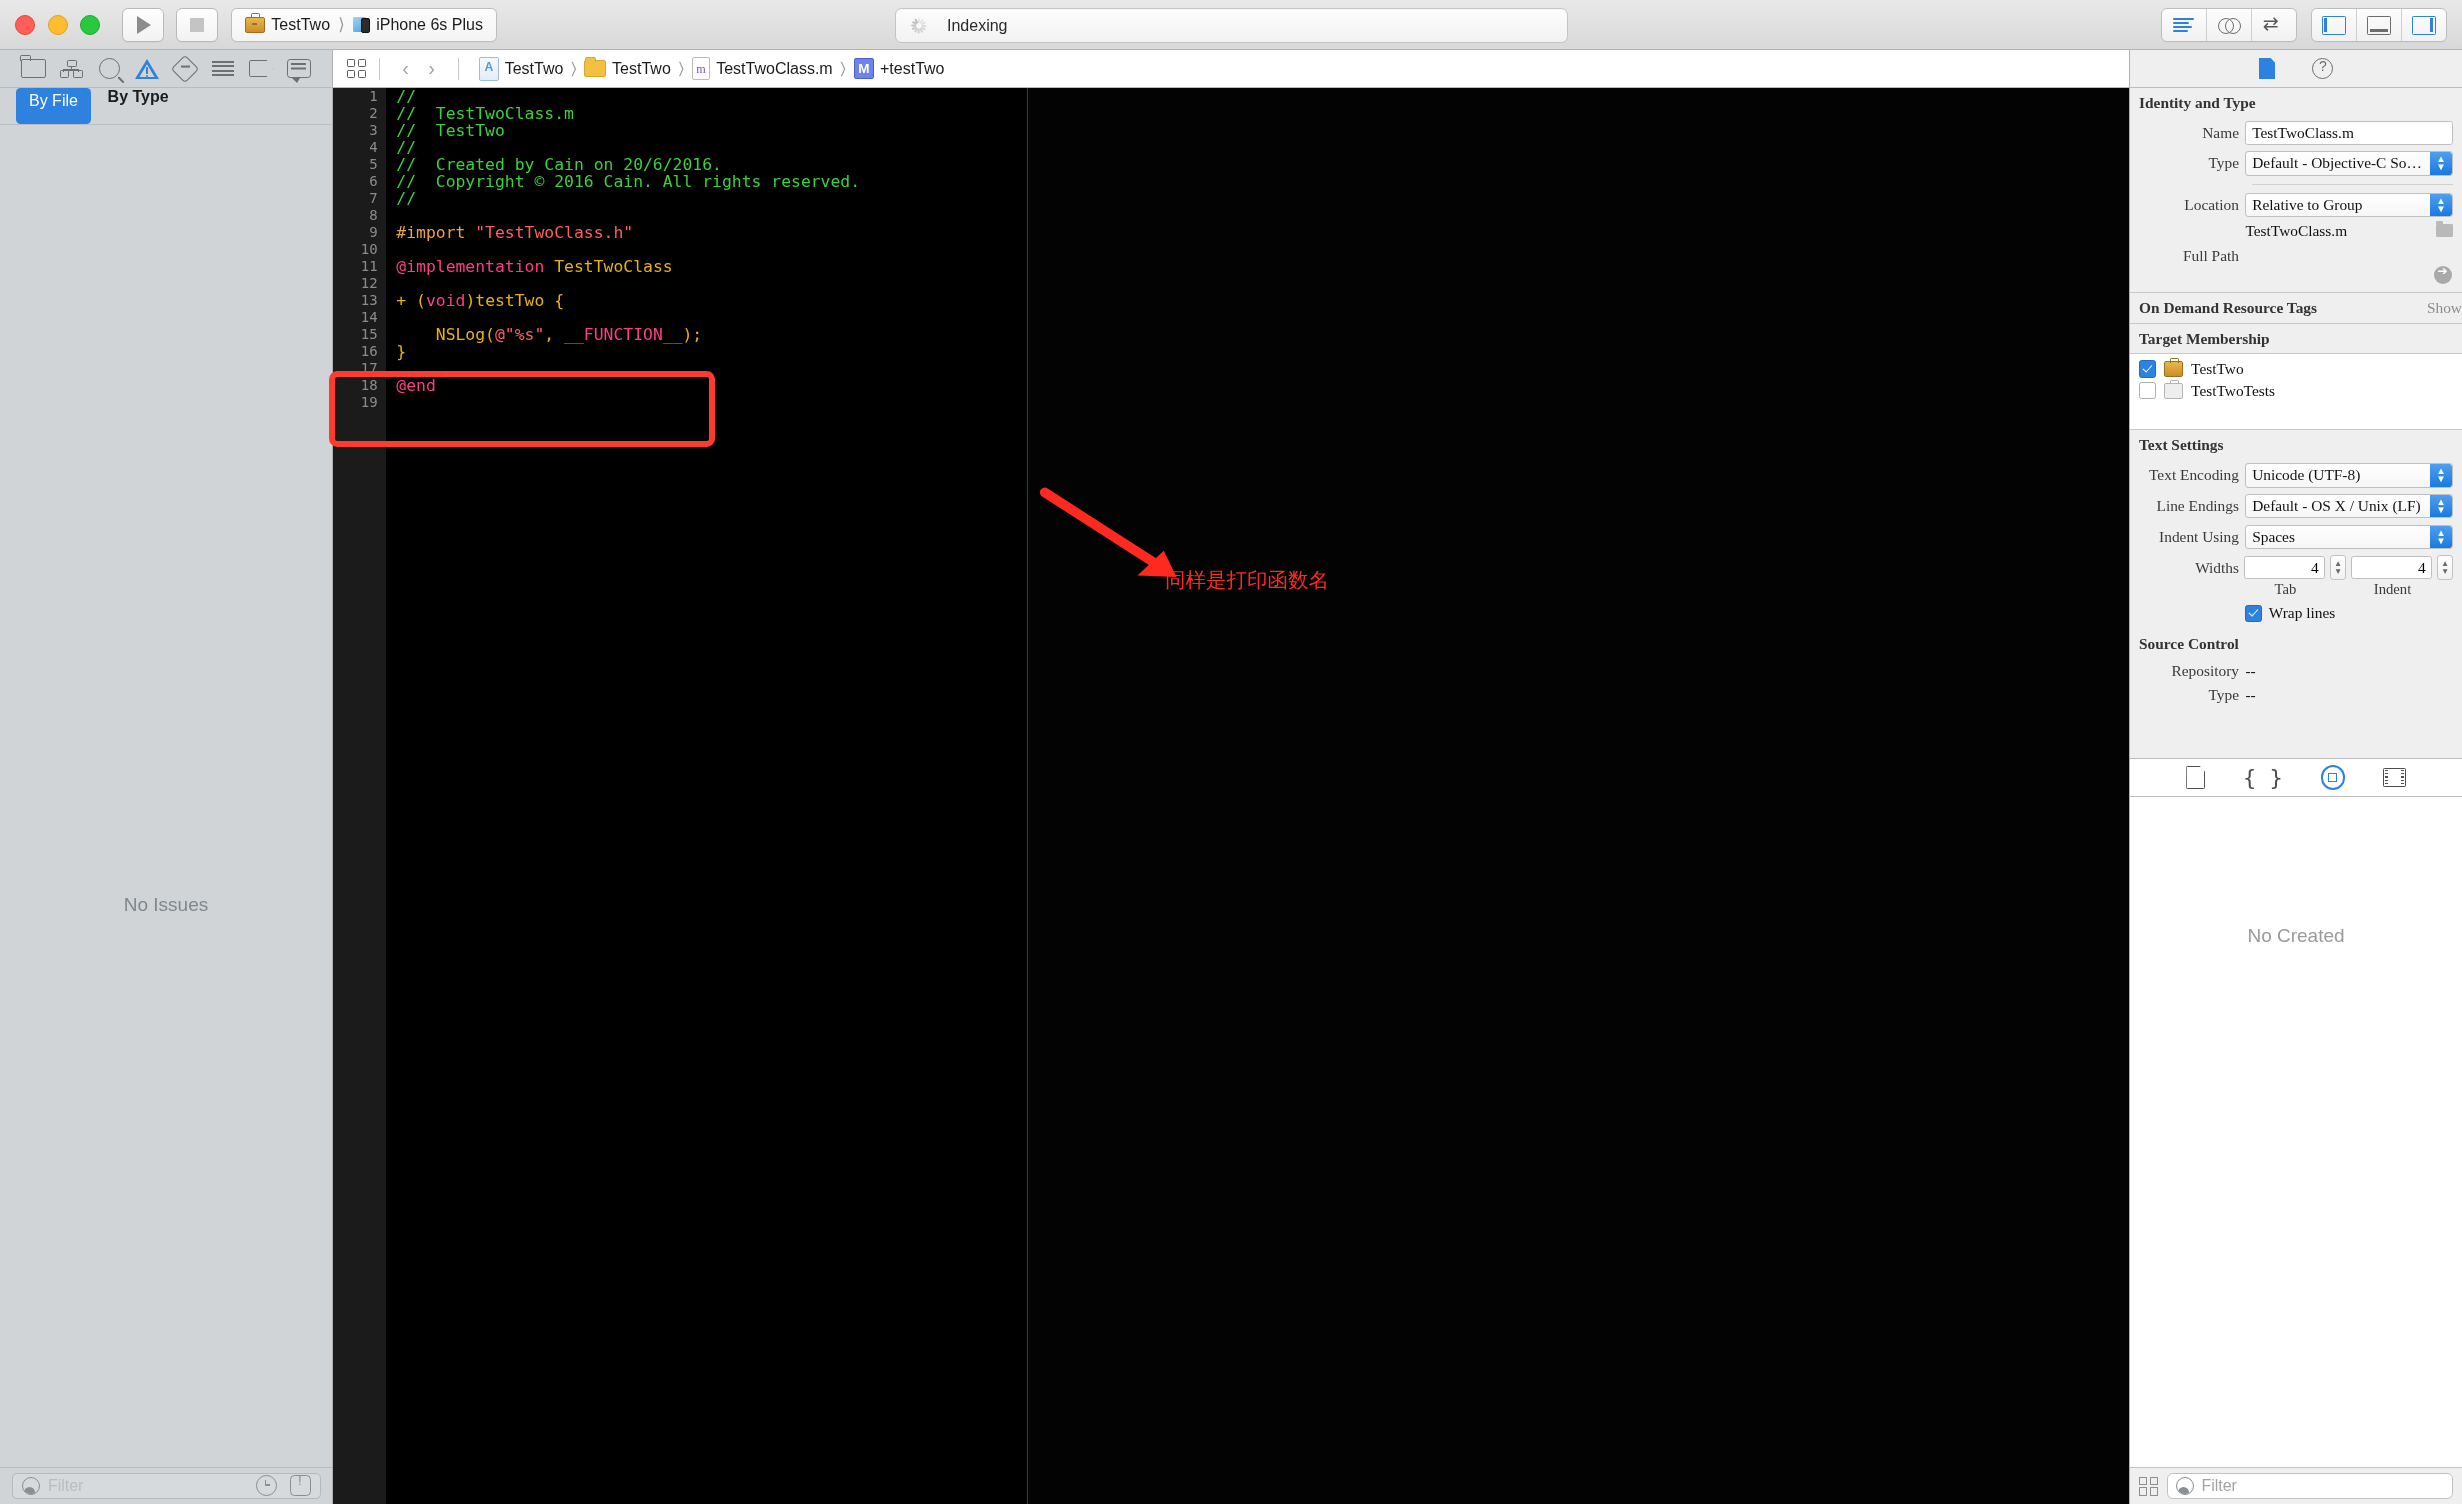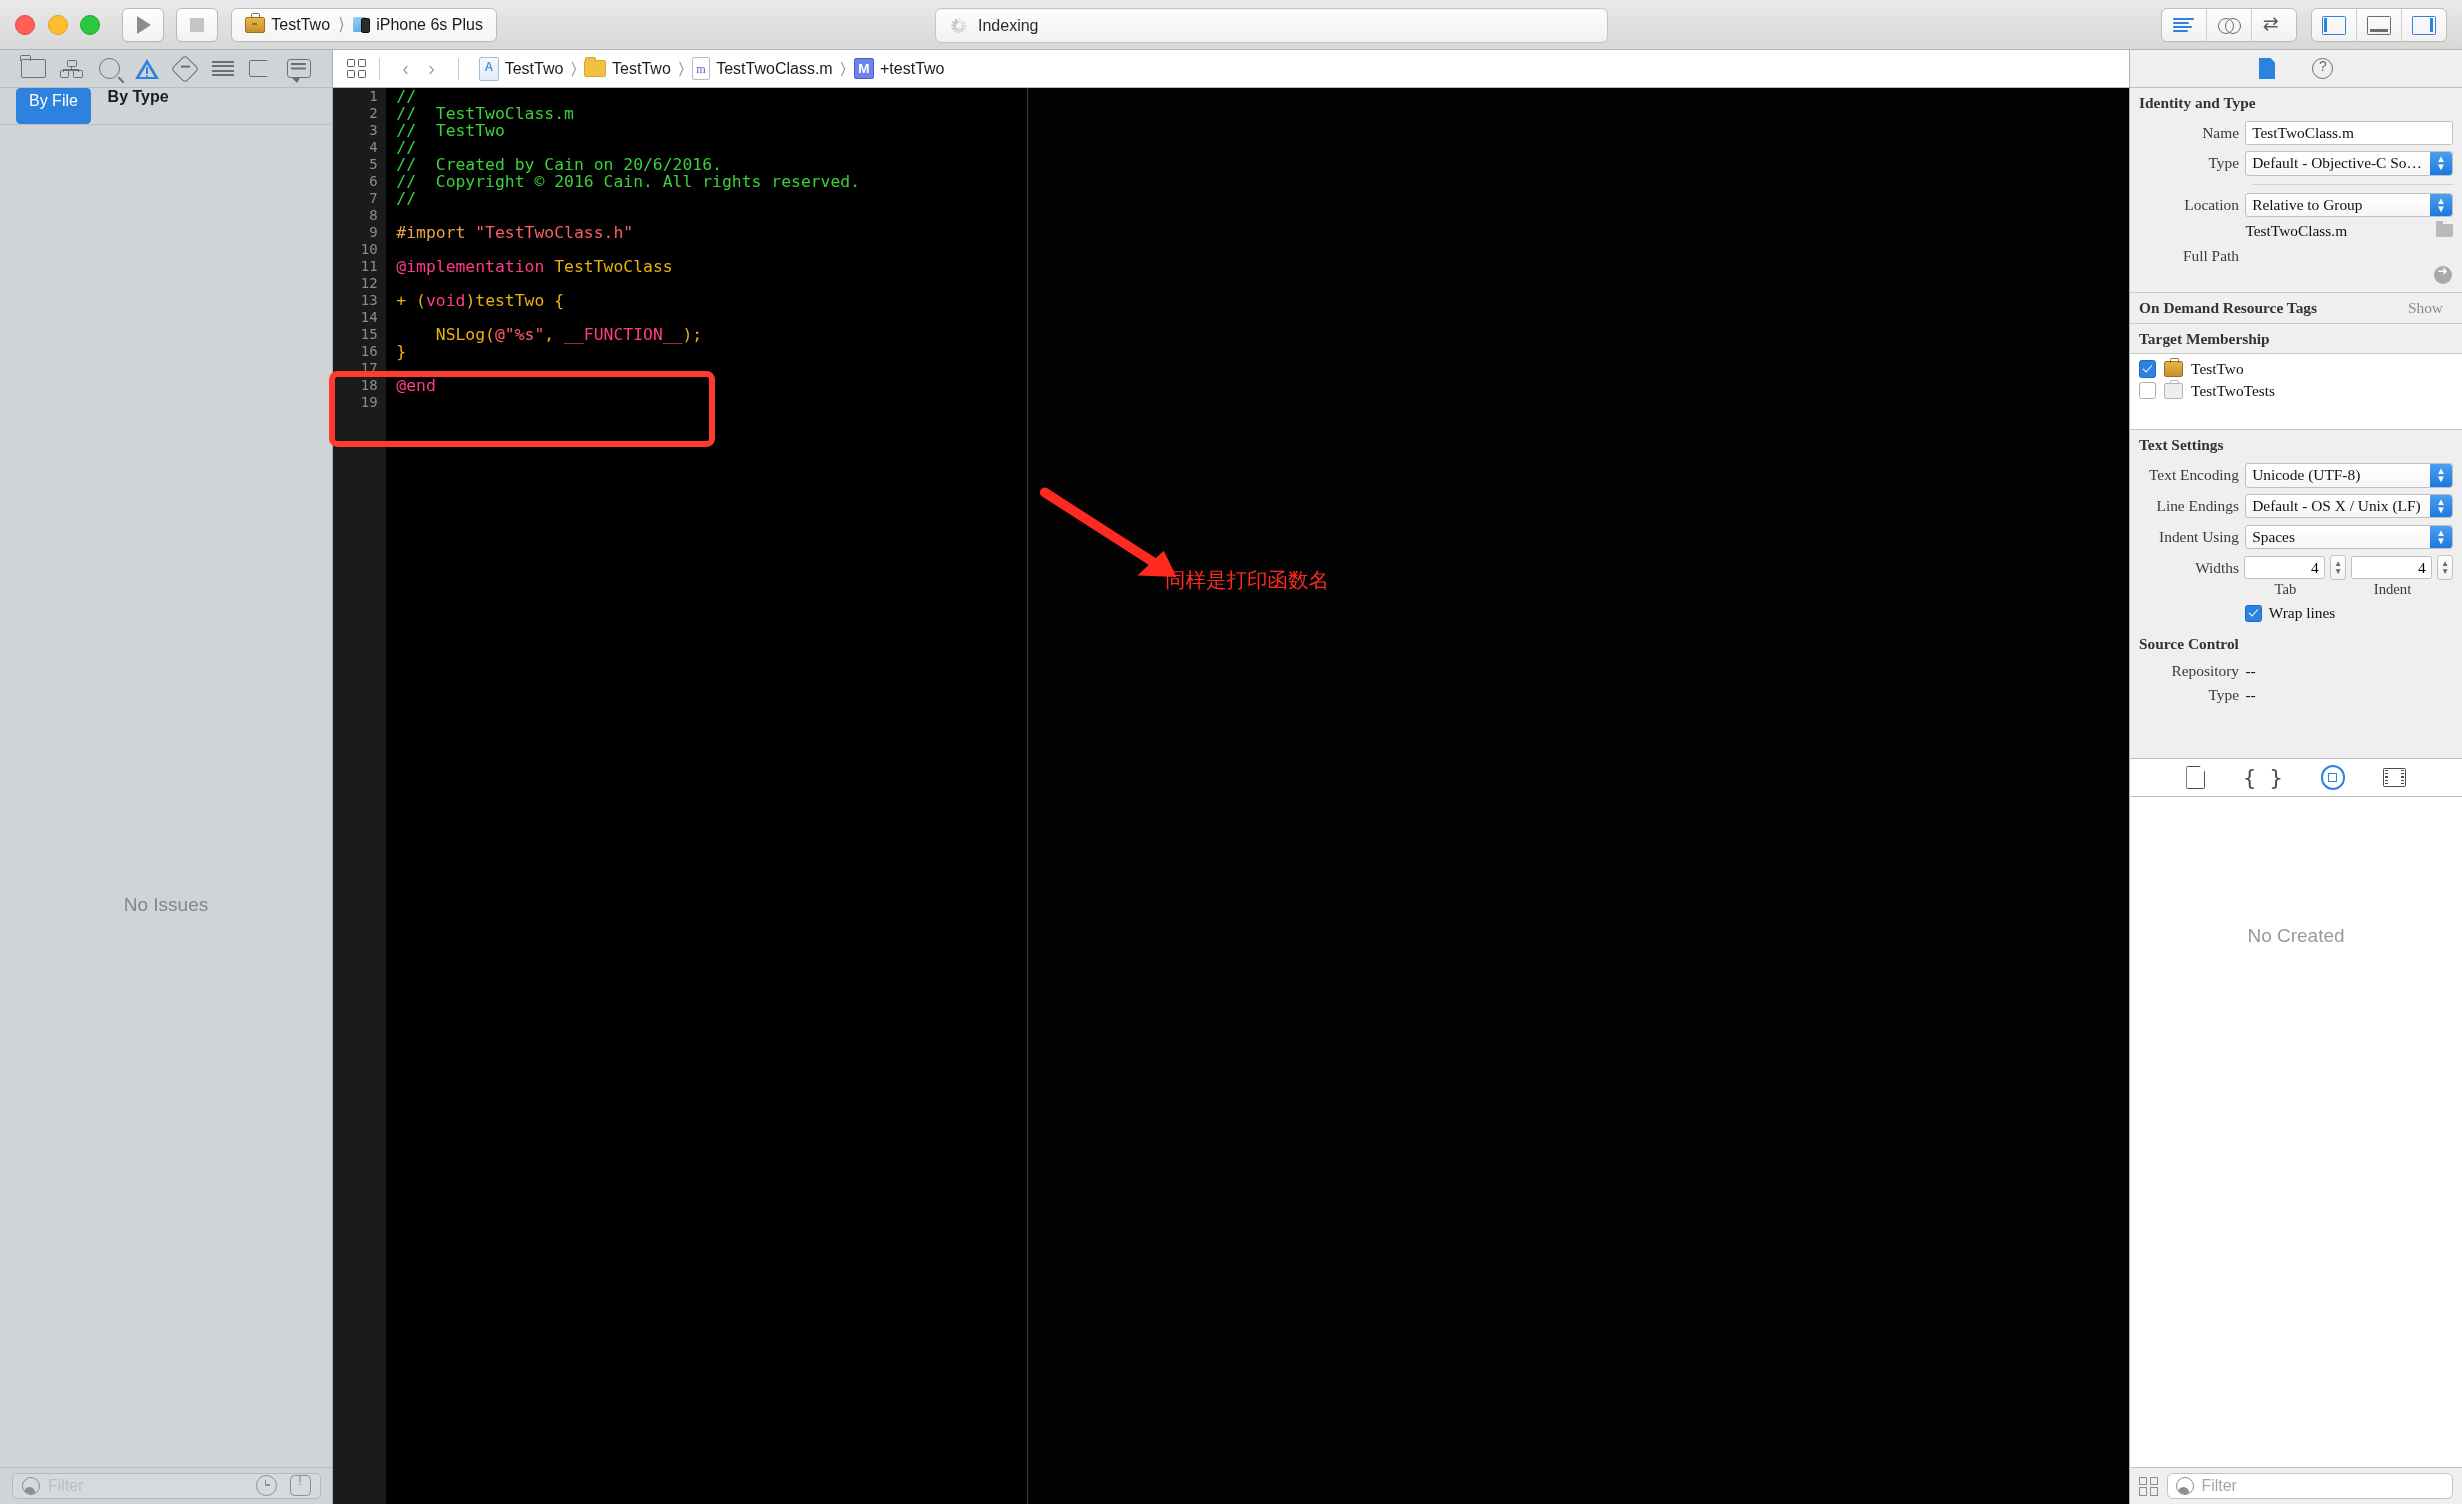--- a/index.html
+++ b/index.html
@@ -48,23 +48,22 @@
   .briefcase:before{content:"";position:absolute;left:5.1px;top:-4.5px;width:7px;height:3.8px;border:1.3px solid #9c6f20;border-bottom:none;border-radius:1.9px 1.9px 0 0;}
   .briefcase:after{content:"";position:absolute;left:6.4px;top:5.1px;width:5.1px;height:2.6px;background:#9c6f20;border-radius:0.6px;}
   .devicon{width:16.7px;height:15.4px;position:relative;}
   .devicon .bluepg{position:absolute;left:0;top:0;width:13px;height:15.4px;background:linear-gradient(150deg,#9fd3f5,#4da3e0);border-radius:1.3px;}
   .devicon .phone{position:absolute;right:0;top:1.3px;width:7px;height:13px;background:#2c2c2c;border-radius:1.9px;border:0.6px solid #111;}
 
   .status-bar{
     position:absolute;left:895px;top:8.3px;width:657px;height:33px;
     background:linear-gradient(180deg,#fdfdfd 0%,#f2f2f2 100%);
     border:0.6px solid #c4c4c4;border-radius:6.4px;
-    display:flex;align-items:center;padding-left:14px;gap:10px;
+    display:flex;align-items:center;padding-left:14px;gap:19px;
     box-shadow:inset 0 0.6px 1.3px rgba(0,0,0,.05);
-    margin-left:40px;
   }
   .spinner{position:relative;width:18px;height:18px;flex:0 0 18px;}
   .spinner i{position:absolute;left:8.3px;top:1.3px;width:1.6px;height:5.1px;background:#b7b7b7;border-radius:1.3px;transform-origin:0.8px 7.7px;}
   .status-txt{font-size:16px;color:#2a2a2a;}
 
   .right-tools{position:absolute;right:15.4px;top:8.3px;display:flex;gap:14px;align-items:center;}
   .seg{display:flex;border:0.6px solid #bdbdbd;border-radius:5.8px;overflow:hidden;background:linear-gradient(180deg,#fdfdfd,#f1f1f1);box-shadow:0 0.6px 0.6px rgba(0,0,0,.06);}
   .seg .cell{width:44px;height:32px;display:flex;align-items:center;justify-content:center;border-right:0.6px solid #cecece;}
   .seg .cell:last-child{border-right:none;}
   .lines-ic{width:20.5px;height:14px;display:flex;flex-direction:column;justify-content:space-between;}
@@ -182,21 +181,21 @@
   .inspector{width:332px;flex:0 0 332px;background:#efefef;border-left:0.6px solid #b0b0b0;display:flex;flex-direction:column;}
   .insp-tabs{height:37px;flex:0 0 37px;display:flex;align-items:center;justify-content:center;gap:37px;background:#efefef;border-bottom:0.6px solid #bdbdbd;}
   .ic-doc{width:16.7px;height:21px;background:#2d82e0;position:relative;clip-path:polygon(0 0,72% 0,100% 24%,100% 100%,0 100%);}
   .ic-doc-o{width:16.7px;height:21px;border:1.5px solid #4d4d4d;border-radius:1.3px;position:relative;clip-path:polygon(0 0,72% 0,100% 24%,100% 100%,0 100%);}
   .ic-help{width:19px;height:19px;border:1.5px solid #6d6d6d;border-radius:50%;position:relative;}
   .ic-help:after{content:"?";position:absolute;left:0;right:0;top:-1.3px;text-align:center;font-size:14px;color:#6d6d6d;}
 
   .insp-scroll{flex:1;overflow:hidden;font-family:Liberation Serif, serif;}
   .sec-head{font-size:15.4px;font-weight:bold;color:#333;padding:5.8px 0 5.8px 9px;background:#efefef;}
   .sec-head.bordered{border-top:0.6px solid #c8c8c8;border-bottom:0.6px solid #c8c8c8;}
-  .sec-head .right{float:right;margin-right:19px;color:#8c8c8c;font-weight:normal;}
+  .sec-head .right{float:right;margin-right:0;color:#8c8c8c;font-weight:normal;}
   .row{display:flex;align-items:center;padding:3.2px 9px 3.2px 0;gap:6.4px;}
   .row .lab{width:109px;flex:0 0 109px;text-align:right;font-size:15.4px;color:#3a3a3a;}
   .fld{flex:1;height:24px;background:#fff;border:0.6px solid #bfbfbf;border-radius:2.6px;display:flex;align-items:center;padding:0 5.8px;font-size:15.4px;color:#111;box-sizing:border-box;}
   .popup{flex:1;height:24.4px;background:linear-gradient(180deg,#fff,#f6f6f6);border:0.6px solid #bfbfbf;border-radius:3.2px;display:flex;align-items:center;padding:0 5.8px;font-size:15.4px;color:#111;position:relative;box-sizing:border-box;overflow:hidden;}
   .popup .stepper{position:absolute;right:0;top:0;bottom:0;width:22px;background:linear-gradient(180deg,#4d9ff0,#1a7ae0);display:flex;flex-direction:column;align-items:center;justify-content:center;border-radius:0 2.6px 2.6px 0;}
   .popup .stepper span{color:#fff;font-size:9.6px;line-height:8.3px;}
   .popup .txt{white-space:nowrap;overflow:hidden;text-overflow:ellipsis;padding-right:23px;}
   .subrow{display:flex;align-items:flex-start;padding:1.9px 9px 1.9px 0;gap:6.4px;}
   .subrow .lab{width:109px;flex:0 0 109px;text-align:right;font-size:15.4px;color:#3a3a3a;padding-top:1.3px;}
   .subrow .val{flex:1;font-size:15.4px;color:#111;line-height:18px;word-break:break-all;}

